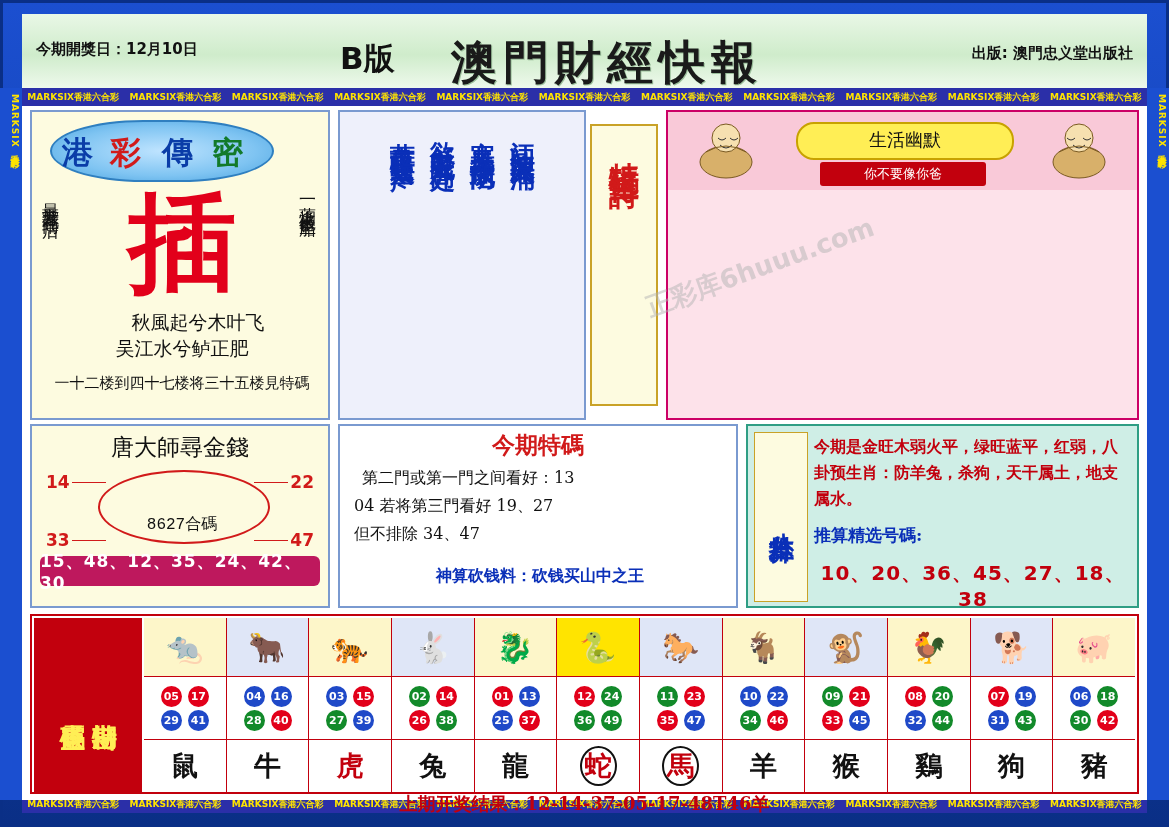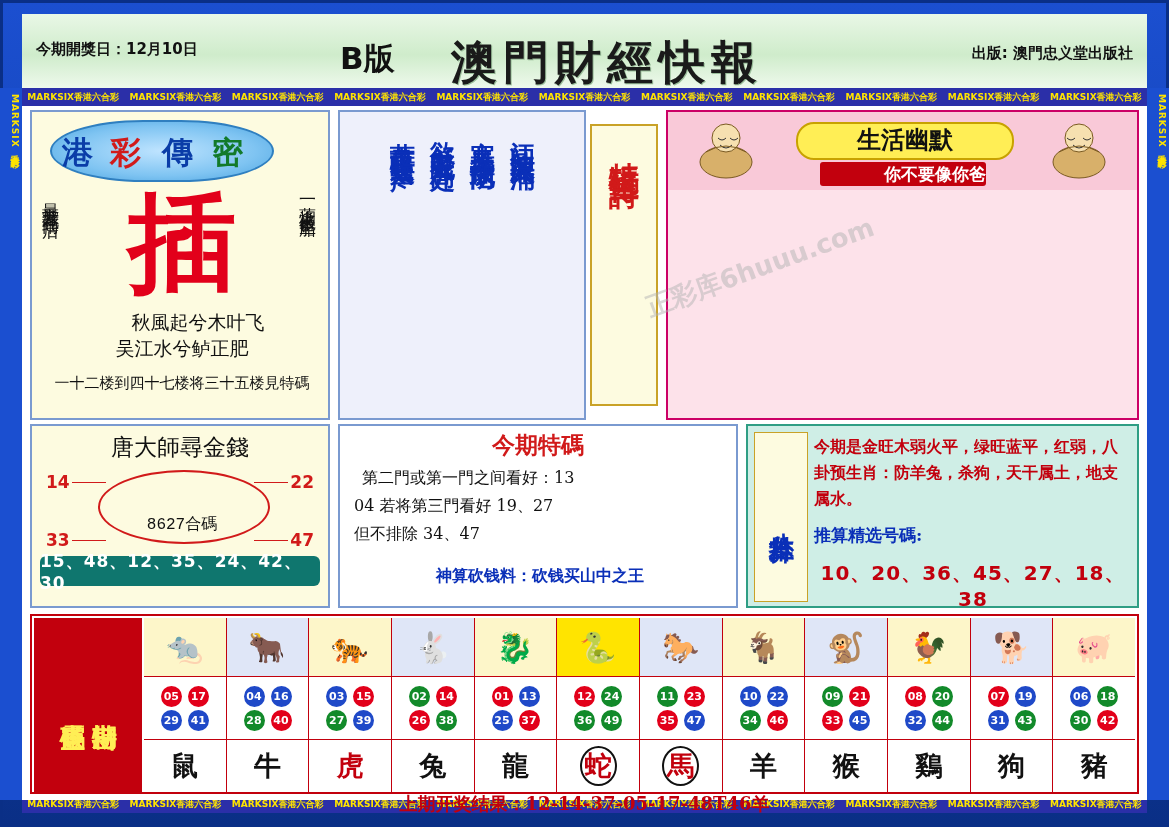--- a/index.html
+++ b/index.html
@@ -89,21 +89,21 @@
   .tg-n1{left:14px;top:46px;}
   .tg-n2{right:14px;top:46px;}
   .tg-n3{left:14px;top:104px;}
   .tg-n4{right:14px;top:104px;}
   .tg-line{position:absolute;height:1px;background:#d11a1a;}
   .tg-l1{left:40px;top:56px;width:34px;}
   .tg-l2{right:40px;top:56px;width:34px;}
   .tg-l3{left:40px;top:114px;width:34px;}
   .tg-l4{right:40px;top:114px;width:34px;}
   .tg-nums{position:absolute;left:8px;top:130px;width:280px;height:30px;
-    background:#0f766e;border-radius:6px;color:#ffffff;font-weight:bold;
+    background:#be185d;border-radius:6px;color:#ffffff;font-weight:bold;
     display:flex;align-items:center;justify-content:center;font-size:17px;letter-spacing:1px;}
 
   
   .p-poem{position:absolute;left:316px;top:4px;width:248px;height:310px;
     background:#eef0fb;border:2px solid #7a9ad0;box-sizing:border-box;
     display:flex;flex-direction:row-reverse;justify-content:center;gap:6px;padding-top:10px;}
   .poem-col{writing-mode:vertical-rl;font-size:25px;line-height:34px;color:#0a2fb8;
     font-family:"DejaVu Serif","Liberation Serif",serif;font-weight:bold;letter-spacing:4px;}
 
   
@@ -112,24 +112,24 @@
     display:flex;align-items:flex-start;justify-content:center;padding-top:12px;}
   .p-tema-title span{writing-mode:vertical-rl;font-size:30px;line-height:38px;font-weight:bold;color:#d11a1a;
     font-family:"DejaVu Serif","Liberation Serif",serif;letter-spacing:4px;}
 
   
   .p-humor{position:absolute;left:644px;top:4px;width:473px;height:310px;
     background:#fde2ea;border:2px solid #c06;box-sizing:border-box;}
   .hm-band{position:absolute;left:0;top:0;width:469px;height:78px;background:#f9c9d8;}
   .hm-title{position:absolute;left:128px;top:10px;width:214px;height:34px;
     background:#ffee55;border:2px solid #c8a200;border-radius:18px;
-    text-align:center;font-size:24px;font-weight:bold;color:#111;line-height:32px;
+    text-align:center;font-size:18px;font-weight:normal;color:#111;line-height:32px;
     font-family:"DejaVu Serif","Liberation Serif",serif;}
   .hm-sub{position:absolute;left:152px;top:50px;width:166px;height:24px;background:#c2000d;
-    color:#ffffff;font-size:17px;text-align:right;line-height:24px;font-weight:bold;border-radius:3px;}
+    color:#ffffff;font-size:13px;text-align:center;line-height:24px;font-weight:normal;border-radius:3px;}
   .hm-face{position:absolute;top:6px;width:60px;height:64px;}
   .hm-face.l{left:28px;}
   .hm-face.r{right:28px;}
   .hm-body{position:absolute;left:10px;top:88px;width:449px;height:210px;
     font-size:12.5px;line-height:19px;color:#111;text-align:justify;
     font-family:"DejaVu Sans","Liberation Sans",sans-serif;}
 
   
   .p-tema{position:absolute;left:316px;top:318px;width:400px;height:184px;
     background:#ffffff;border:2px solid #7a9ad0;box-sizing:border-box;}

